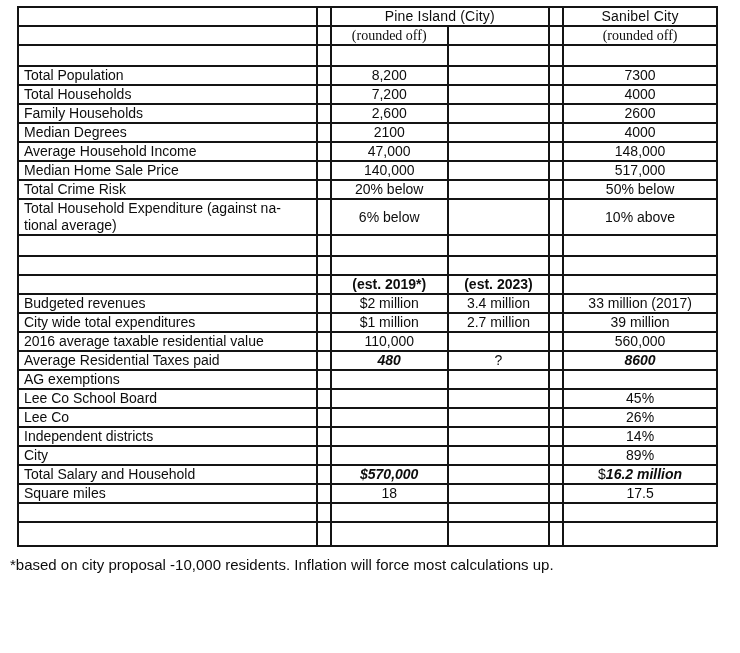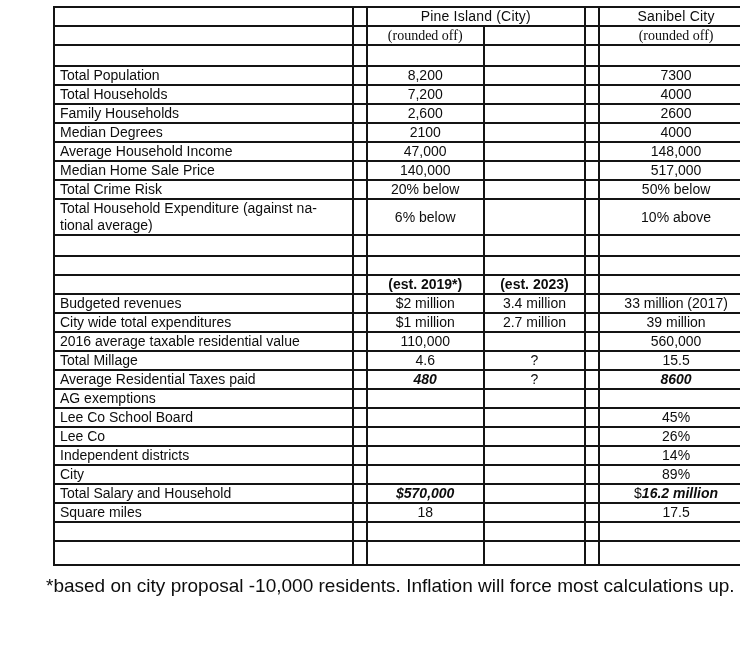--- a/index.html
+++ b/index.html
@@ -7,21 +7,20 @@
     background: #ffffff;
     width: 740px;
     height: 653px;
     font-family: "Liberation Sans", sans-serif;
     color: #0d0d0d;
   }
   .sheet {
     position: relative;
     padding: 6px 0 0 17px;
     box-sizing: border-box;
-    margin-left: 36px;
   }
   table.cmp {
     border-collapse: collapse;
     table-layout: fixed;
     width: 701px;
   }
   table.cmp td {
     border: 2px solid #141414;
     padding: 0 5px;
     font-size: 14px;
@@ -50,21 +49,21 @@
   td.top  { vertical-align: top; padding-top: 1px; }
   td.b    { font-weight: bold; }
   td.bi   { font-weight: bold; font-style: italic; font-size: 15px; }
   span.pre-reg {
     font-weight: normal;
     font-style: normal;
     font-size: 14px;
   }
   .footnote {
     margin: 9px 0 0 -7px;
-    font-size: 19px;
+    font-size: 15px;
     color: #0d0d0d;
   }
 </style>
 </head>
 <body>
 
 <div class="sheet">
   <table class="cmp">
     <colgroup>
       <col style="width:296px">
@@ -207,28 +206,20 @@
         </tr>
         <tr>
           <td class="lbl">2016 average taxable residential value</td>
           <td class="gap"></td>
           <td class="val">110,000</td>
           <td class="val"></td>
           <td class="gap"></td>
           <td class="val">560,000</td>
         </tr>
         <tr>
-          <td class="lbl">Total Millage</td>
-          <td class="gap"></td>
-          <td class="val">4.6</td>
-          <td class="val">?</td>
-          <td class="gap"></td>
-          <td class="val">15.5</td>
-        </tr>
-        <tr>
           <td class="lbl">Average Residential Taxes paid</td>
           <td class="gap"></td>
           <td class="val bi">480</td>
           <td class="val">?</td>
           <td class="gap"></td>
           <td class="val bi">8600</td>
         </tr>
         <tr>
           <td class="lbl">AG exemptions</td>
           <td class="gap"></td>

